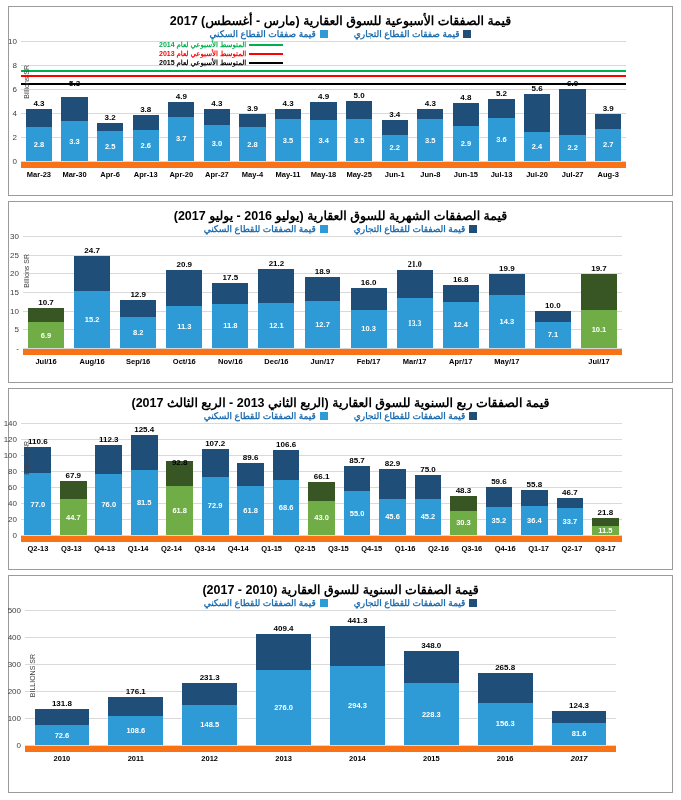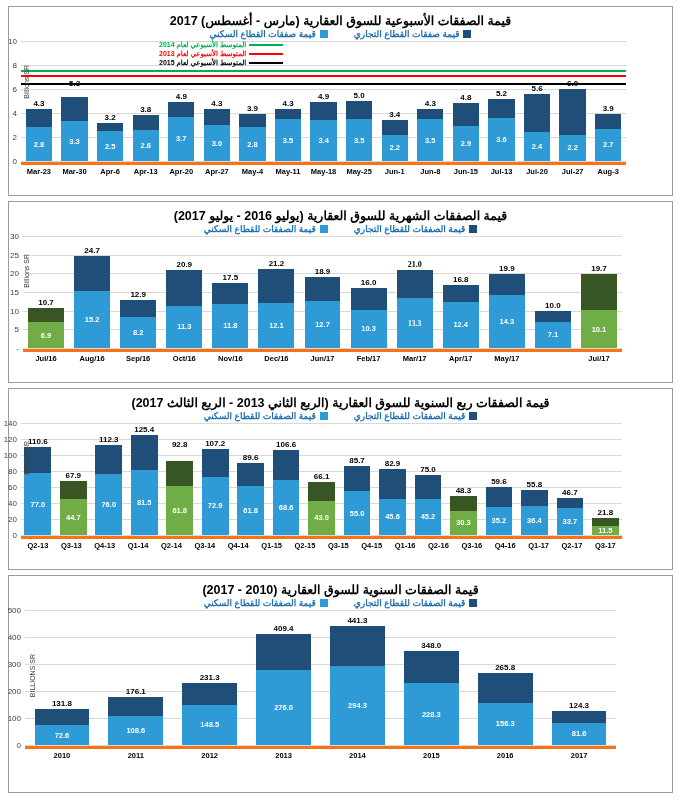--- a/index.html
+++ b/index.html
@@ -22,21 +22,21 @@
   .grid-line{position:absolute;left:0;right:0;border-top:1px solid #d9d9d9;}
   .bars{position:absolute;top:0;bottom:0;display:flex;flex-direction:row-reverse;align-items:flex-end;justify-content:space-between;}
   .col{display:flex;flex-direction:column;align-items:center;justify-content:flex-end;height:100%;position:relative;}
   .stack{display:flex;flex-direction:column;justify-content:flex-end;align-items:center;width:100%;}
   .seg{width:100%;display:flex;align-items:center;justify-content:center;color:#fff;font-size:7.5px;font-weight:bold;box-sizing:border-box;}
   .seg-res{background:#2e9bd6;}
   .seg-com{background:#1f4e79;}
   .seg-green{background:#70ad47;}
   .seg-dgreen{background:#375623;}
   .toplabel{position:absolute;font-size:8px;font-weight:bold;color:#000;white-space:nowrap;}
-  .xlabels{display:flex;flex-direction:row-reverse;justify-content:space-between;border-top:4px solid #f97316;}
+  .xlabels{display:flex;flex-direction:row-reverse;justify-content:space-between;border-top:7px solid #f97316;}
   .xlab{font-size:7.5px;color:#000;text-align:center;padding-top:2px;font-weight:bold;}
   .avglegend{position:absolute;font-size:7px;font-weight:bold;display:flex;flex-direction:column;gap:1px;align-items:flex-start;}
   .avgrow{display:flex;align-items:center;gap:3px;}
   .avgline{display:inline-block;width:34px;height:2px;}
   .avgtext{white-space:nowrap;}
   .trend{position:absolute;left:0;right:0;height:2px;}
 </style>
 </head>
 <body>
 
@@ -419,21 +419,21 @@
             </div>
           </div>
           <div class="col" style="width: 5.55556%;">
             <div class="toplabel" style="bottom: 101.32px;">125.4</div>
             <div class="stack" style="width: 80%;">
               <div class="seg seg-com" style="height: 35.12px;"></div>
               <div class="seg seg-res" style="height: 65.2px;">81.5</div>
             </div>
           </div>
           <div class="col" style="width: 5.55556%;">
-            <div class="toplabel" style="bottom: 86px; margin-top: 16px;">92.8</div>
+            <div class="toplabel" style="bottom: 68px; margin-top: 16px;">92.8</div>
             <div class="stack" style="width: 80%;">
               <div class="seg seg-dgreen" style="height: 24.8px;"></div>
               <div class="seg seg-green" style="height: 49.44px;">61.8</div>
             </div>
           </div>
           <div class="col" style="width: 5.55556%;">
             <div class="toplabel" style="bottom: 86.76px;">107.2</div>
             <div class="stack" style="width: 80%;">
               <div class="seg seg-com" style="height: 27.44px;"></div>
               <div class="seg seg-res" style="height: 58.32px;">72.9</div>
@@ -626,18 +626,18 @@
         </div>
       </div>
     <div class="xlabels" id="xl3" style="margin-right:50px;margin-left:10px;">
         <div class="xlab" style="width: 12.5%;">2010</div>
         <div class="xlab" style="width: 12.5%;">2011</div>
         <div class="xlab" style="width: 12.5%;">2012</div>
         <div class="xlab" style="width: 12.5%;">2013</div>
         <div class="xlab" style="width: 12.5%;">2014</div>
         <div class="xlab" style="width: 12.5%;">2015</div>
         <div class="xlab" style="width: 12.5%;">2016</div>
-        <div class="xlab" style="width: 12.5%;">2017</div>
+        <div class="xlab" style="width: 12.5%; font-style: italic;">2017</div>
       </div>
     <div class="ytitle" style="top:78px;right:636px;font-size:7px;">BILLIONS SR</div>
   </div>
 
 </div>
 
 </body></html>

